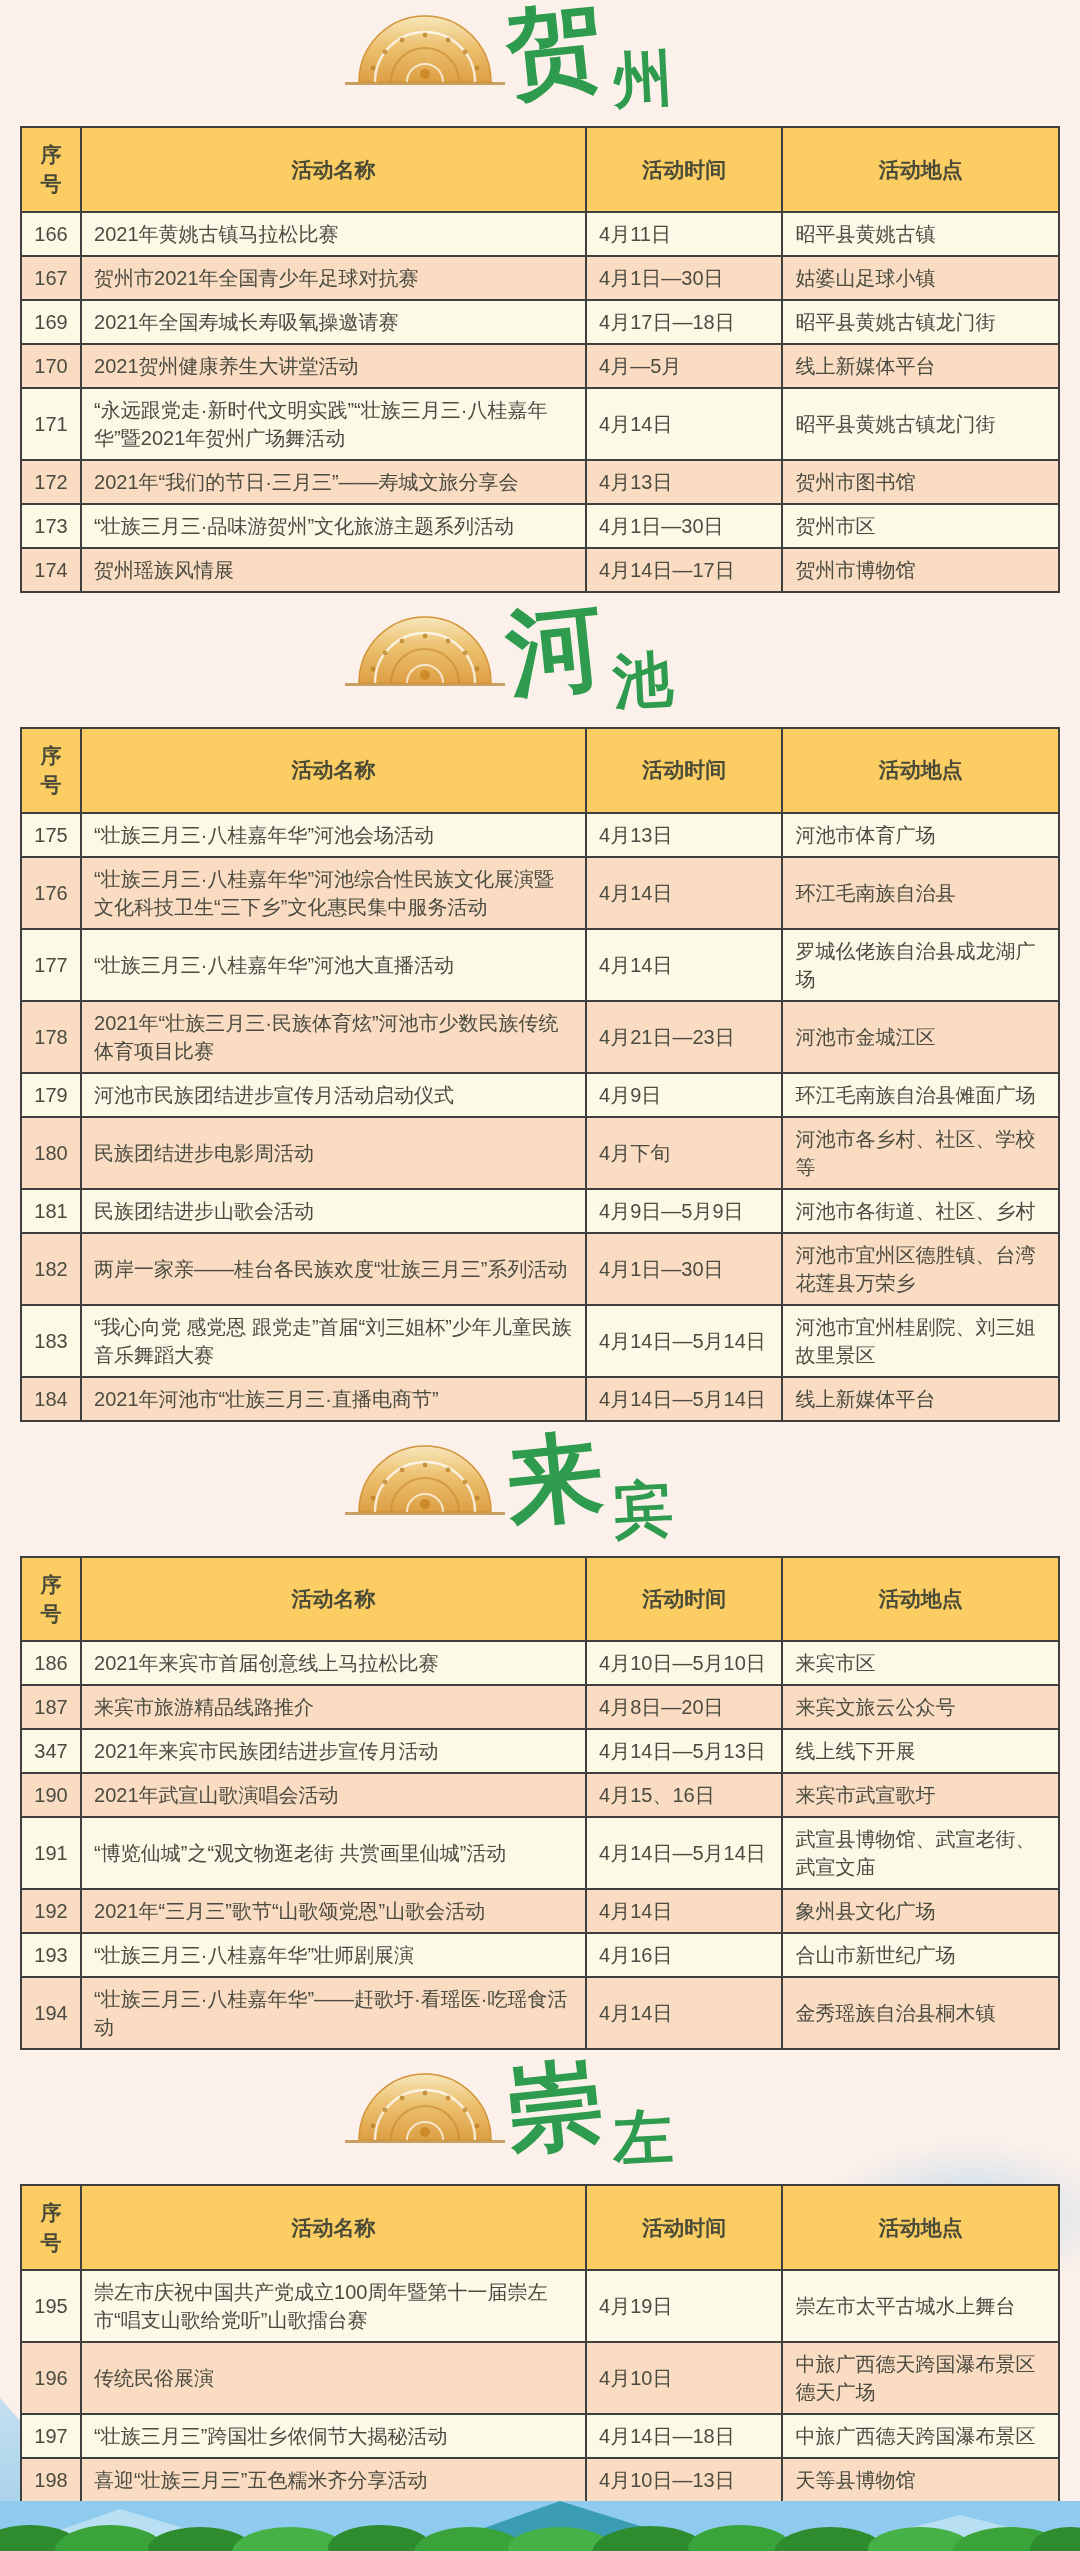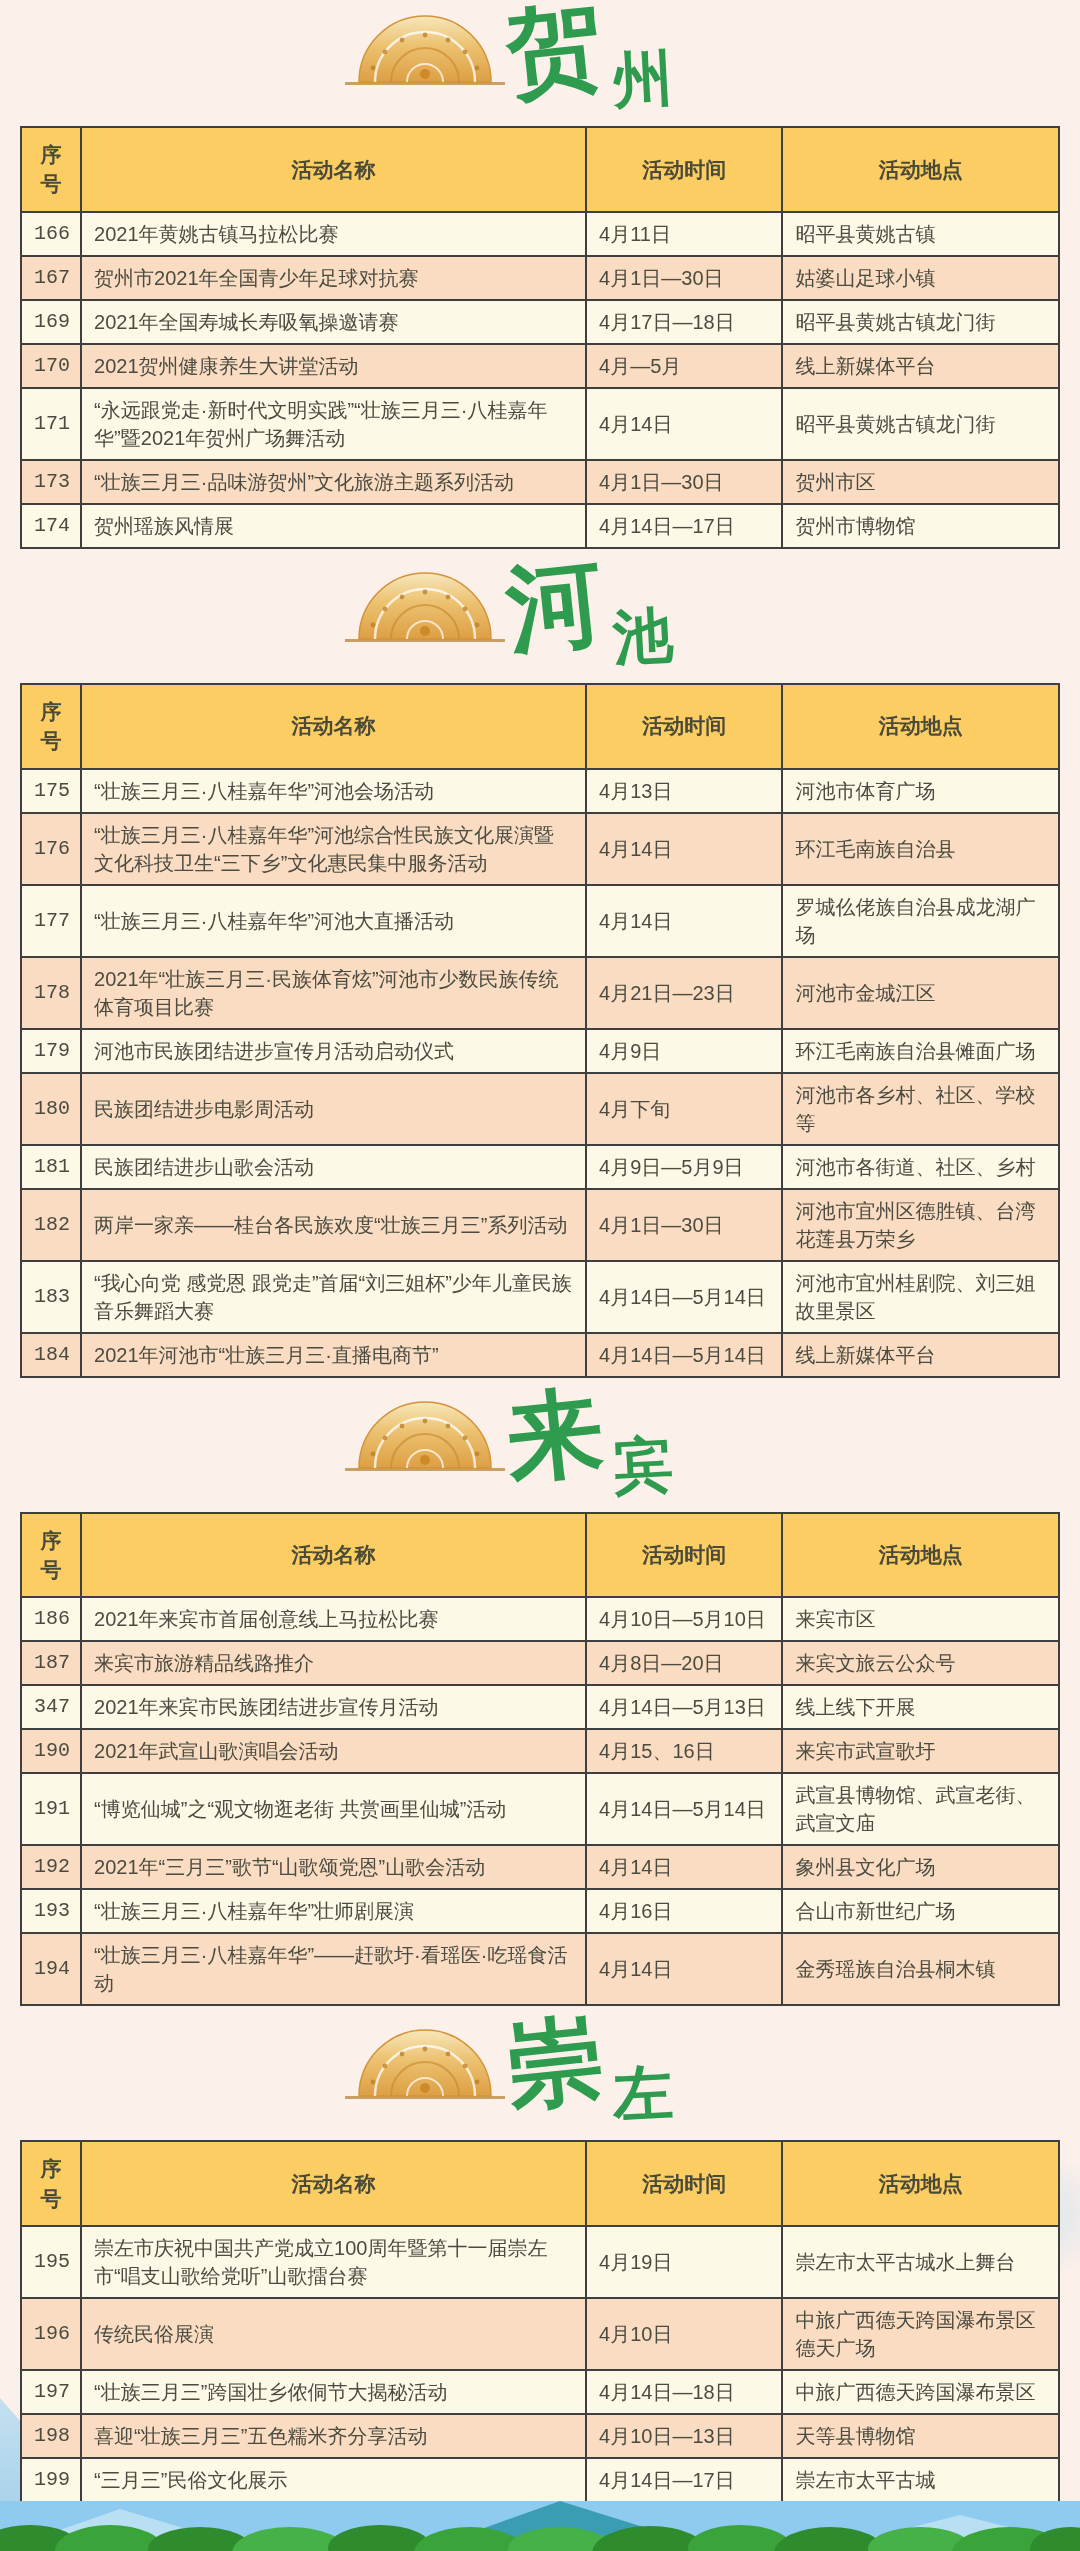--- a/index.html
+++ b/index.html
@@ -22,21 +22,21 @@
   .char1{left:182px;top:-8px;font-size:96px;}
   .char2{left:288px;top:40px;font-size:60px;transform:rotate(-3deg);}
 
   
   table.city-table{width:1040px;margin:0 auto;border-collapse:collapse;table-layout:fixed;
       color:var(--text-dark);font-size:20px;line-height:1.4;}
   table.city-table th,table.city-table td{border:2px solid var(--border-dark);}
   table.city-table th{background:var(--header-gold);font-size:21px;font-weight:bold;
       padding:12px 16px;text-align:center;color:#4a4a38;}
   table.city-table td{padding:7px 12px;}
-  td.c-no{text-align:center;padding:7px 2px;font-family:Liberation Mono, monospace;}
+  td.c-no{text-align:center;padding:7px 2px;}
   td.c-place{padding:7px 8px;}
   tbody tr:nth-child(odd){background:var(--row-cream);}
   tbody tr:nth-child(even){background:var(--row-peach);}
 
   
   .cloud{position:absolute;right:-40px;top:2140px;width:300px;height:150px;z-index:1;
       background:radial-gradient(closest-side,rgba(150,205,238,.55),rgba(150,205,238,0));}
   .left-mountain{position:absolute;left:0;bottom:0;width:150px;height:170px;z-index:1;
       background:linear-gradient(180deg,#bfe0f2,#8ec6e8);
       clip-path:polygon(0 100%,0 10%,35% 45%,60% 78%,100% 100%);opacity:.85;}
@@ -121,20 +121,26 @@
               <td class="c-time">4月—5月</td>
               <td class="c-place">线上新媒体平台</td>
             </tr>
             <tr>
               <td class="c-no">171</td>
               <td class="c-name">“永远跟党走·新时代文明实践”“壮族三月三·八桂嘉年华”暨2021年贺州广场舞活动</td>
               <td class="c-time">4月14日</td>
               <td class="c-place">昭平县黄姚古镇龙门街</td>
             </tr>
             <tr>
+              <td class="c-no">172</td>
+              <td class="c-name">2021年“我们的节日·三月三”——寿城文旅分享会</td>
+              <td class="c-time">4月13日</td>
+              <td class="c-place">贺州市图书馆</td>
+            </tr>
+            <tr>
               <td class="c-no">173</td>
               <td class="c-name">“壮族三月三·品味游贺州”文化旅游主题系列活动</td>
               <td class="c-time">4月1日—30日</td>
               <td class="c-place">贺州市区</td>
             </tr>
             <tr>
               <td class="c-no">174</td>
               <td class="c-name">贺州瑶族风情展</td>
               <td class="c-time">4月14日—17日</td>
               <td class="c-place">贺州市博物馆</td>

